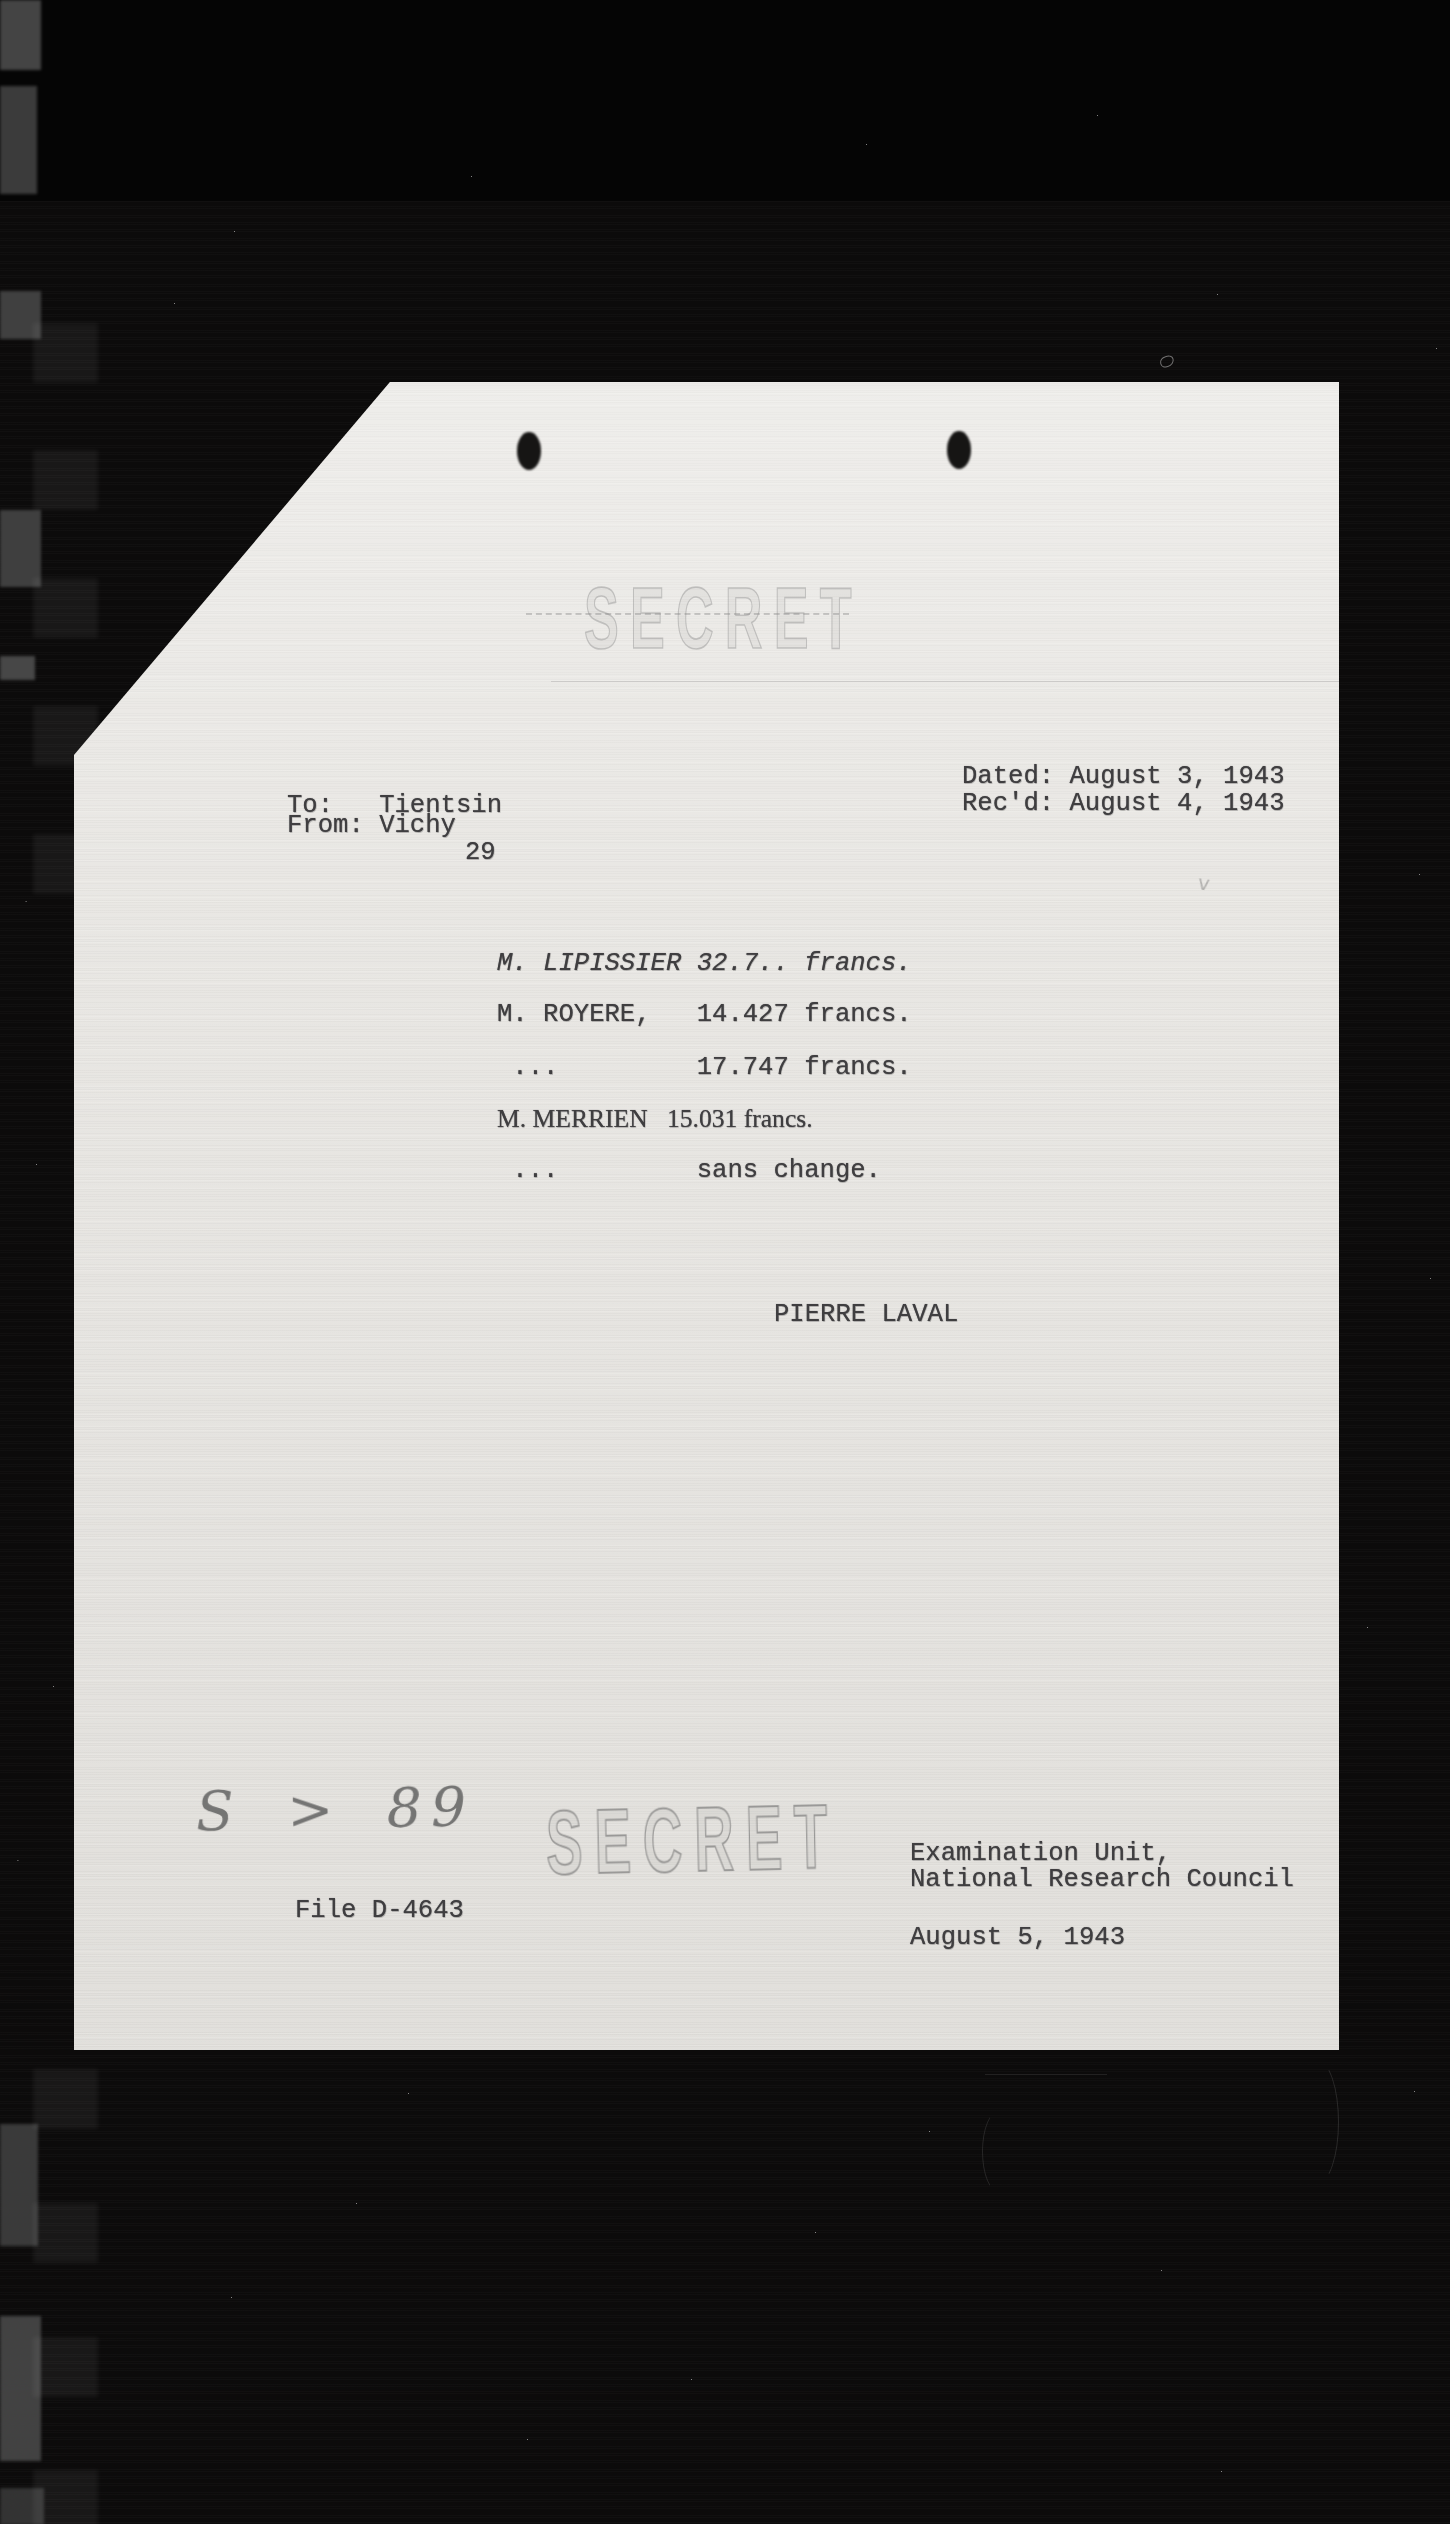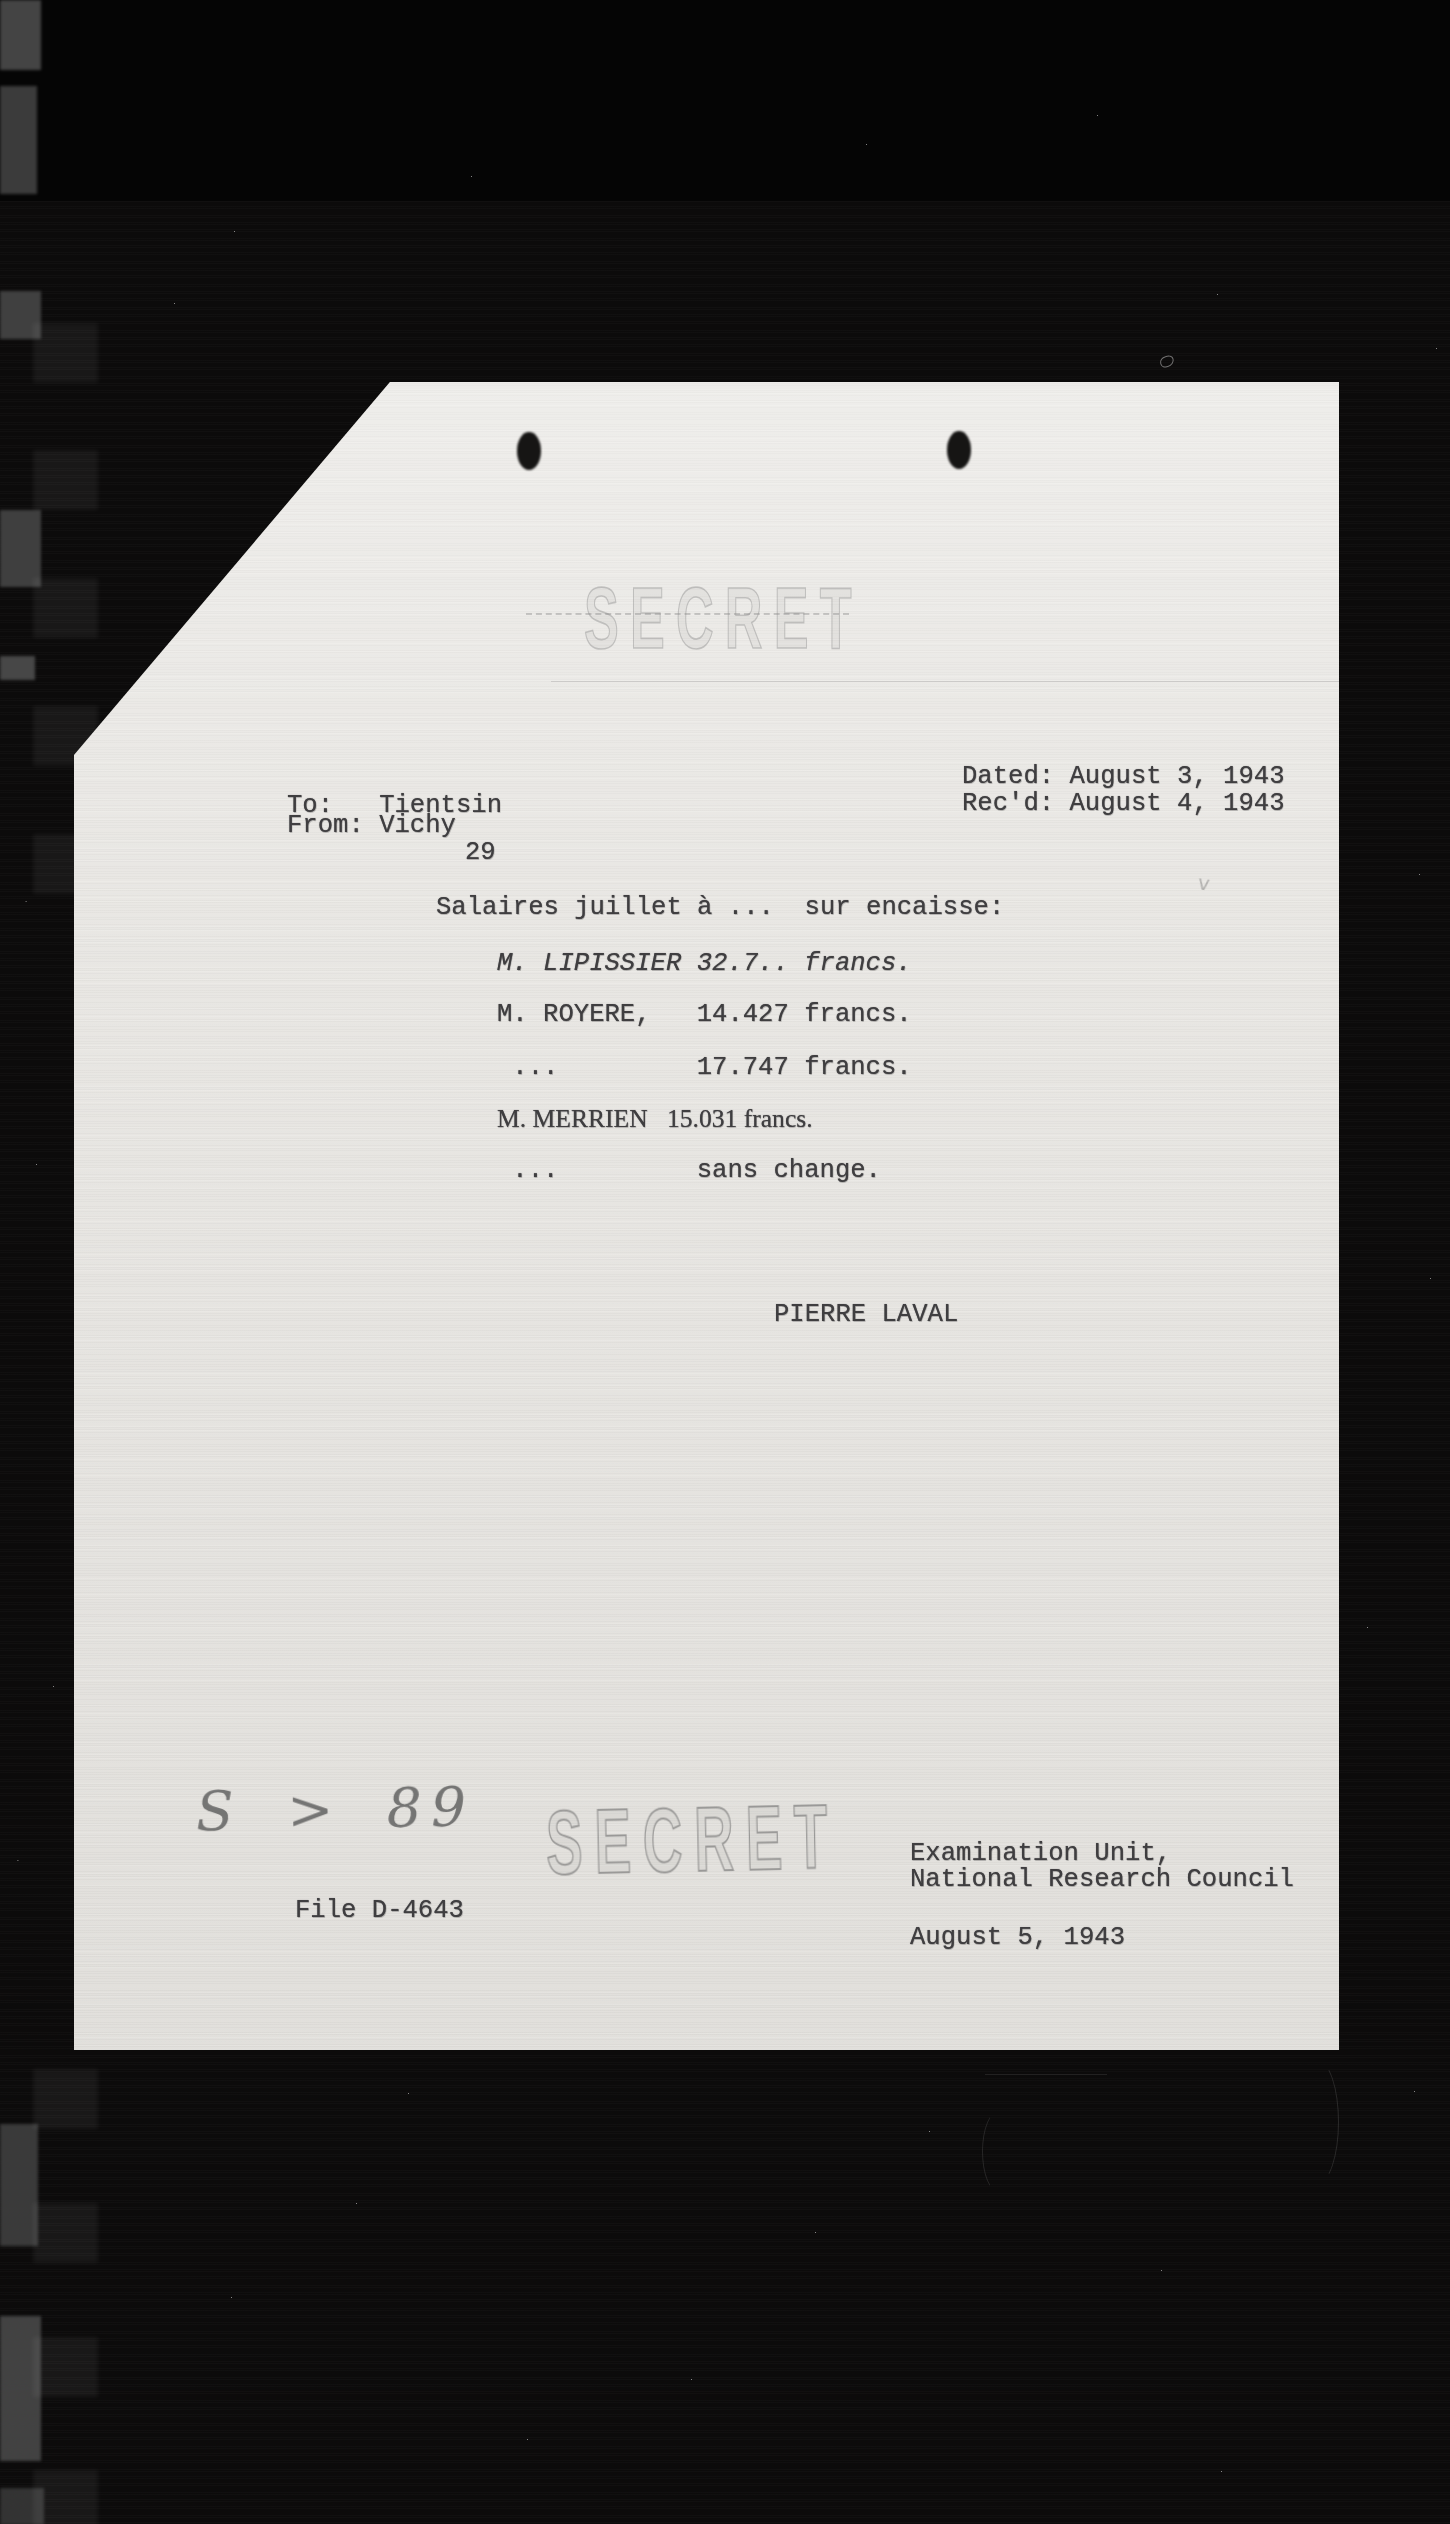--- a/index.html
+++ b/index.html
@@ -113,21 +113,20 @@
 
     <div class="scratch" style="left:477px;top:299px;width:790px;"></div>
 
     <div class="typed" style="left:213px;top:381px;margin-top:48px;">From: Vichy</div>
     <div class="typed" style="left:213px;top:409px;">To:   Tientsin</div>
     <div class="typed" style="left:888px;top:380px;">Dated: August 3, 1943</div>
     <div class="typed" style="left:888px;top:407px;">Rec'd: August 4, 1943</div>
 
     <div class="typed" style="left:391px;top:456px;">29</div>
 
-    <div class="typed" style="left:362px;top:511px;">Salaires juillet à ...  sur encaisse:</div>
 
     <div class="typed" style="left:423px;top:567px;font-style:italic;">M. LIPISSIER 32.7.. francs.</div>
     <div class="typed" style="left:423px;top:618px;">M. ROYERE,   14.427 francs.</div>
     <div class="typed" style="left:423px;top:671px;"> ...         17.747 francs.</div>
     <div class="typed" style="left:423px;top:722px;font-family:Liberation Serif, serif;">M. MERRIEN   15.031 francs.</div>
     <div class="typed" style="left:423px;top:774px;"> ...         sans change.</div>
 
     <div class="pencil-tick" style="left:1124px;top:489px;">v</div>
 
     <div class="typed" style="left:700px;top:918px;">PIERRE LAVAL</div>

